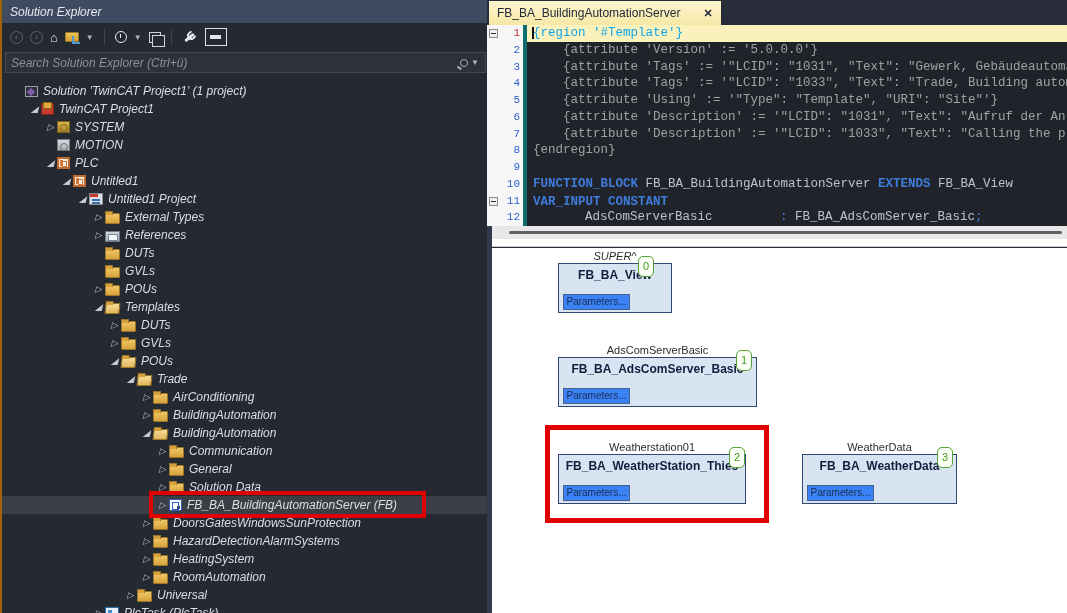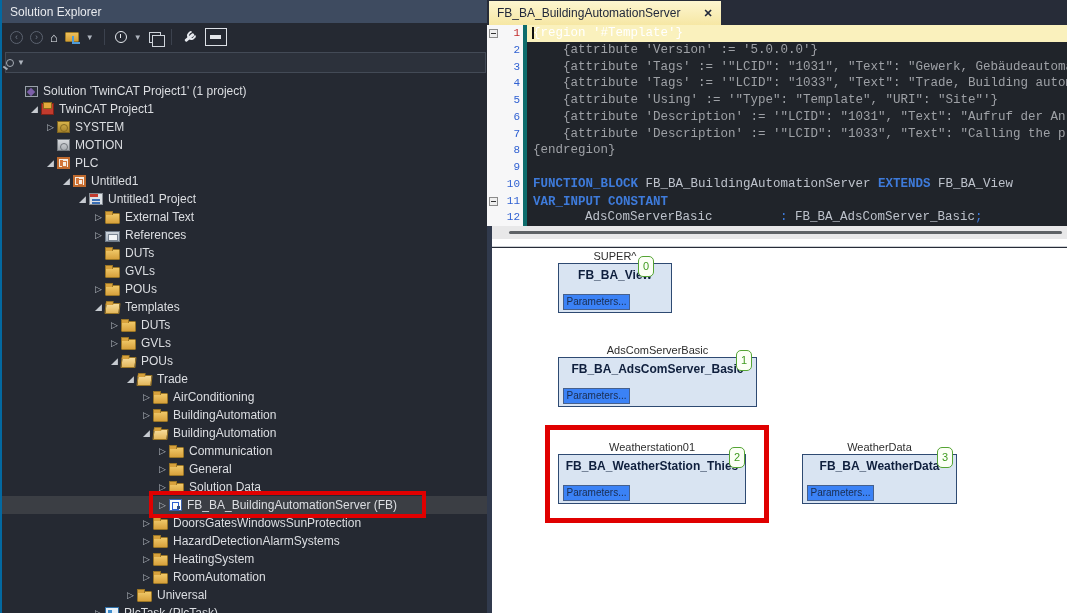--- a/index.html
+++ b/index.html
@@ -4,21 +4,21 @@
 <style>
   * { margin:0; padding:0; box-sizing:border-box; }
   html,body { background:#14161a; }
   #app {
     position:relative; width:1067px; height:613px; overflow:hidden;
     font-family:"Liberation Sans", sans-serif; -webkit-font-smoothing:antialiased;
     background:#252a33;
   }
 
   
-  #solution-explorer { position:absolute; left:0; top:0; width:578px; height:613px; background:#252932; border-left:2px solid #0369a1; }
+  #solution-explorer { position:absolute; left:0; top:0; width:578px; height:613px; background:#252932; border-left:2px solid #a16207;font-style:italic; }
   .se-titlebar { position:absolute; left:0; top:0; right:0; height:23px; background:#3e4b60; color:#e8eaee; font-size:12px; display:flex; align-items:center; padding-left:8px; }
   .se-title-icons { position:absolute; right:4px; top:0; height:23px; display:flex; align-items:center; gap:10px; color:#c3c8d1; }
   .tb-chev { font-size:9px; }
   .tb-x { font-size:12px; }
   .se-toolbar { position:absolute; left:0; top:23px; right:0; height:28px; display:flex; align-items:center; padding-left:8px; gap:7px; }
   .nav-circle { width:13px; height:13px; border:1px solid #5c6370; border-radius:50%; color:#707886; font-size:9px; line-height:11px; text-align:center; }
   .glyph { color:#e6e9ee; font-size:13px; }
   .mini-folder { width:14px; height:10px; background:linear-gradient(#eec05a,#d49f36); border:1px solid #9c7a28; border-radius:1px; position:relative; }
   .mini-folder::after { content:""; position:absolute; right:-2px; bottom:-3px; width:6px; height:6px; border-left:2px solid #4f9bd8; border-bottom:2px solid #4f9bd8; }
   .caret-sm { color:#aeb4bd; font-size:8px; }
@@ -84,21 +84,21 @@
   #gutter { position:absolute; left:0; top:0; width:40px; height:201px; background:#f7f7f8; }
   #gutter .tealbar { position:absolute; left:36px; top:0; width:4px; height:201px; background:#0d6c6c; }
   .lnum { position:absolute; left:0; width:33px; text-align:right; font-size:11px; color:#3061d2; line-height:16.75px; }
   .lnum.cur { color:#c22a2a; }
   .foldbox { position:absolute; left:2px; width:9px; height:9px; background:#efefef; border:1px solid #8b8b8b; }
   .foldbox::after { content:""; position:absolute; left:1px; top:3px; width:5px; height:1px; background:#333; }
   .cur-line-bg { position:absolute; left:40px; right:0; height:16.75px; background:#faf1bd; }
   .caret { position:absolute; left:45px; width:1.5px; height:12px; background:#111; margin-top:2px; }
   .cl { position:absolute; left:40px; right:0; height:16.75px; line-height:16.75px; font-size:12.5px; padding-left:6px; white-space:pre; overflow:hidden; }
   .tp { color:#9ea1a6; }
-  .tpy { color:#ffffff;margin-top:24px; }
+  .tpy { color:#0ea5e9;margin-top:24px; }
   .tk { color:#3e7bdb; font-weight:bold; }
   .ti { color:#bdc2cb; }
   .tb { color:#3e7bdb; }
 
   #splitter { position:absolute; left:0; top:226px; right:0; height:13px; background:#e8e8e9; }
   #splitter .thumb { position:absolute; left:22px; right:5px; top:5px; height:3px; background:#5e6266; border-radius:2px; }
   #pane2-top { position:absolute; left:0; top:239px; right:0; height:8px; background:#ffffff; border-bottom:1px solid #ccd0d4; }
   #diagram { position:absolute; left:0; top:248px; right:0; bottom:0; background:#ffffff; }
   #pane-left-edge { position:absolute; left:0; top:226px; width:5px; bottom:0; background:#313a4d; }
 
@@ -145,20 +145,21 @@
       <span class="caret-sm">▼</span>
       <span class="icon-docs"></span>
       <span class="tb-sep"></span>
       <span class="icon-wrench"></span>
       <span class="toggle-btn">
           <span class="toggle-dash"></span>
         </span>
     </div>
 
     <div class="se-search">
+      <span class="se-search-text">Search Solution Explorer (Ctrl+ü)</span>
       <span class="magnifier"></span>
       <span class="caret-sm" style="margin-right:6px">▼</span>
     </div>
 
     <div id="tree">
         <div class="trow" style="padding-left: 10px;">
           <span class="texp"></span>
           <span class="tico i-sln"></span>
           <span class="tlabel">Solution 'TwinCAT Project1' (1 project)</span>
         </div>
@@ -188,21 +189,21 @@
           <span class="tlabel">Untitled1</span>
         </div>
         <div class="trow" style="padding-left: 74px;">
           <span class="texp">◢</span>
           <span class="tico i-proj"></span>
           <span class="tlabel">Untitled1 Project</span>
         </div>
         <div class="trow" style="padding-left: 90px;">
           <span class="texp closed">▷</span>
           <span class="tico i-folder"></span>
-          <span class="tlabel">External Text</span>
+          <span class="tlabel">External Types</span>
         </div>
         <div class="trow" style="padding-left: 90px;">
           <span class="texp closed">▷</span>
           <span class="tico i-ref"></span>
           <span class="tlabel">References</span>
         </div>
         <div class="trow" style="padding-left: 90px;">
           <span class="texp"></span>
           <span class="tico i-folder"></span>
           <span class="tlabel">DUTs</span>
@@ -361,21 +362,21 @@
           <div class="foldbox" style="top: 171.5px;"></div>
           <div class="lnum" style="top: 184.25px;">12</div>
         </div>
     </div>
 
     <div id="splitter">
         <div class="thumb"></div>
       </div>
     <div id="pane2-top"></div>
     <div id="diagram">
-        <div class="fb-label" style="left: 71px; width: 114px; top: 2px;">SUPER^</div>
+        <div class="fb-label" style="left: 71px; width: 114px; top: 2px; font-style: italic;">SUPER^</div>
         <div class="fb-block" style="left: 71px; top: 15px; width: 114px; height: 50px;">
           <div class="fb-title">FB_BA_View</div>
           <div class="fb-params">Parameters...</div>
         </div>
         <div class="fb-badge" style="left: 151px; top: 8px;">0</div>
         <div class="fb-label" style="left: 71px; width: 199px; top: 96px;">AdsComServerBasic</div>
         <div class="fb-block" style="left: 71px; top: 109px; width: 199px; height: 50px;">
           <div class="fb-title">FB_BA_AdsComServer_Basic</div>
           <div class="fb-params">Parameters...</div>
         </div>

